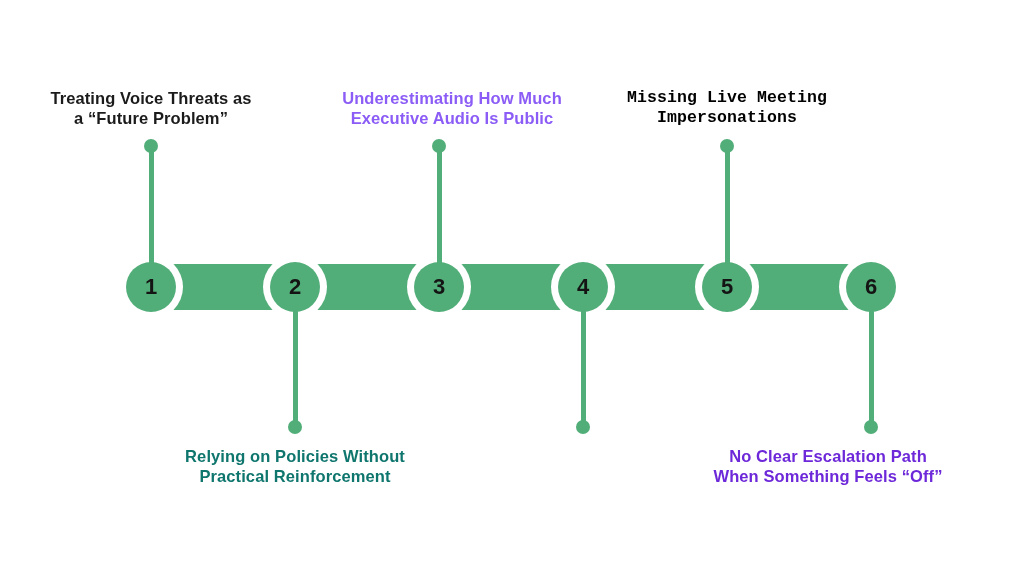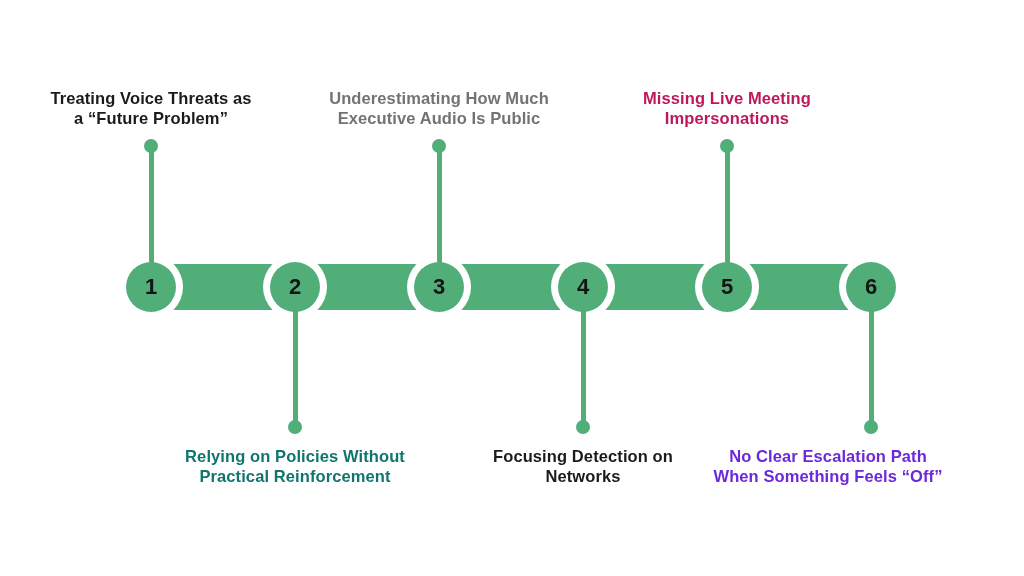--- a/index.html
+++ b/index.html
@@ -106,39 +106,37 @@
   </div>
   <div class="label bottom" style="left: 155px; color: #0f766e;">Relying on Policies Without
 Practical Reinforcement</div>
 
   <div class="cutout" style="left:407px"></div>
   <div class="stem top accent-bg" style="left: 436.5px; background: rgb(82, 174, 121);"></div>
   <div class="dot top accent-bg" style="left: 432px; background: rgb(82, 174, 121);"></div>
   <div class="circle accent-bg" style="left: 414px; background: rgb(82, 174, 121);">
     <span class="num" style="color: rgb(20, 20, 20);">3</span>
   </div>
-  <div class="label top" style="left: 299px; color: #737373;">Underestimating How Much
+  <div class="label top" style="left: 312px; color: #8b5cf6;">Underestimating How Much
 Executive Audio Is Public</div>
 
   <div class="cutout" style="left:551px"></div>
   <div class="stem bottom accent-bg" style="left: 580.5px; background: rgb(82, 174, 121);"></div>
   <div class="dot bottom accent-bg" style="left: 576px; background: rgb(82, 174, 121);"></div>
   <div class="circle accent-bg" style="left: 558px; background: rgb(82, 174, 121);">
     <span class="num" style="color: rgb(20, 20, 20);">4</span>
   </div>
-  <div class="label bottom" style="left: 443px; color: rgb(27, 27, 27);">Focusing Detection on
-Networks</div>
 
   <div class="cutout" style="left:695px"></div>
   <div class="stem top accent-bg" style="left: 724.5px; background: rgb(82, 174, 121);"></div>
   <div class="dot top accent-bg" style="left: 720px; background: rgb(82, 174, 121);"></div>
   <div class="circle accent-bg" style="left: 702px; background: rgb(82, 174, 121);">
     <span class="num" style="color: rgb(20, 20, 20);">5</span>
   </div>
-  <div class="label top" style="left: 587px; color: #be185d;">Missing Live Meeting
+  <div class="label top" style="left: 587px; color: #000000; font-family: Liberation Mono, monospace;">Missing Live Meeting
 Impersonations</div>
 
   <div class="cutout" style="left:839px"></div>
   <div class="stem bottom accent-bg" style="left: 868.5px; background: rgb(82, 174, 121);"></div>
   <div class="dot bottom accent-bg" style="left: 864px; background: rgb(82, 174, 121);"></div>
   <div class="circle accent-bg" style="left: 846px; background: rgb(82, 174, 121);">
     <span class="num" style="color: rgb(20, 20, 20);">6</span>
   </div>
   <div class="label bottom" style="left: 688px; color: #6d28d9;">No Clear Escalation Path
 When Something Feels “Off”</div>

